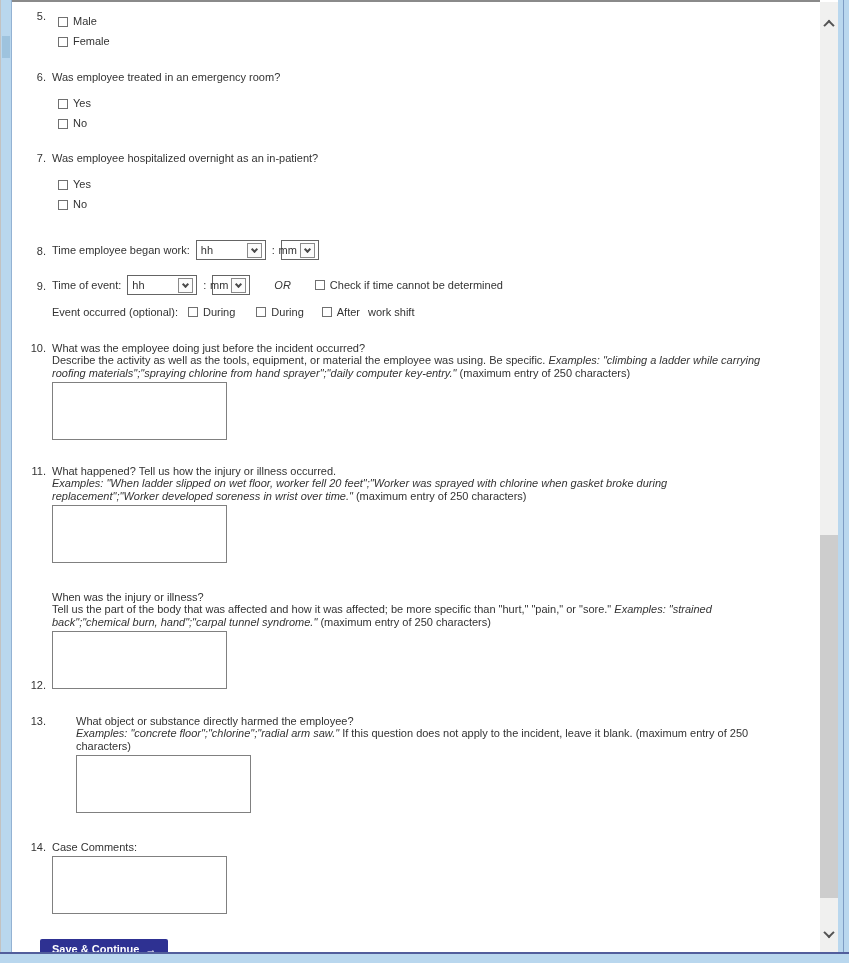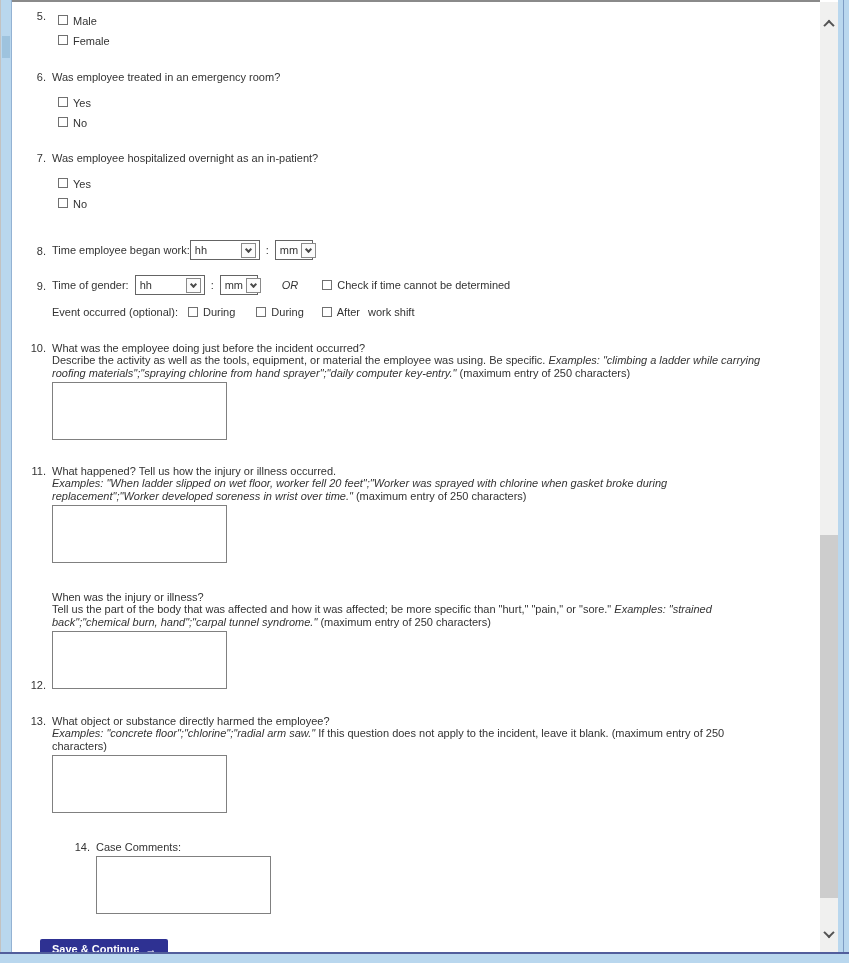--- a/index.html
+++ b/index.html
@@ -29,45 +29,45 @@
 
   
   .content { position:absolute; left:12px; top:2px; width:806px; padding-top:8px; }
   .q { display:flex; }
   .qnum { width:40px; text-align:right; padding-right:6px; flex-shrink:0; line-height:12px; }
   .qbody { flex:1; min-width:0; }
   .qtitle { line-height:12px; }
   .qdesc { line-height:12.5px; max-width:720px; }
   .qdesc i { font-style:italic; }
 
-  .opt-row { margin:14px 0 0 6px; line-height:12px; display:flex; align-items:flex-start; }
+  .opt-row { margin:14px 0 0 6px; line-height:12px; display:flex; align-items:flex-end; }
   .opt-row.first { margin-top:5px; }
   .cb { display:inline-block; width:10px; height:10px; border:1px solid #707070;
         background:#fff; margin-right:5px; flex-shrink:0; vertical-align:-1px; }
   span.cb-inline { display:inline-block; width:10px; height:10px; border:1px solid #707070;
         background:#fff; margin-right:5px; vertical-align:-1px; }
 
   .inline-row { display:flex; align-items:center; line-height:12px; }
   .sel { display:inline-flex; align-items:center; justify-content:space-between;
          border:1px solid #646464; background:#fff; height:20px; padding:0 3px 0 4px; }
-  .sel-hh { width:70px; } .sel-mm { width:38px; }
+  .sel-hh { width:70px; } .sel-mm { width:38px;justify-content:flex-end; }
   .sel-arrow { width:15px; height:15px; border:1px solid #8a8a8a; background:#fbfbfb;
                display:flex; align-items:center; justify-content:center; margin-left:3px; flex-shrink:0; }
   .chev-down { width:5px; height:5px; border-left:2px solid #4a4a4a; border-bottom:2px solid #4a4a4a;
                transform:rotate(-45deg); margin-top:-2px; }
   .colon { margin:0 6px; }
   .or-label { font-style:italic; margin:0 24px 0 24px; }
 
   textarea.answer { width:175px; height:58px; border:1px solid #808080; background:#fff;
                     resize:none; margin-top:3px; font-family:"Liberation Sans",sans-serif; font-size:11px; }
 
   .m-q6  { margin-top:24px; } .m-q7  { margin-top:23px; } .m-q8  { margin-top:30px; }
   .m-q9  { margin-top:15px; } .m-q9b { margin-top:11px; }
   .m-q10 { margin-top:24px; } .m-q11 { margin-top:23px; } .m-q12 { margin-top:26px;align-items:flex-end; }
-  .m-q13 { margin-top:24px; } .m-q14 { margin-top:26px;margin-left:44px; } .m-save { margin-top:23px; }
+  .m-q13 { margin-top:24px;gap:24px; } .m-q14 { margin-top:26px; } .m-save { margin-top:23px; }
 
   .save-btn { margin-left:28px; background:#2e3192; color:#fff; border:none; border-radius:2px;
               font-family:"Liberation Sans",sans-serif; font-size:11px; font-weight:bold;
               padding:4px 12px 5px 12px; display:inline-flex; align-items:center; gap:6px; cursor:pointer; }
   .save-arrow { font-weight:bold; }
 </style>
 </head>
 <body>
 
 <div class="page">
@@ -117,21 +117,21 @@
           <span class="cb"></span>
           <span>No</span>
         </div>
       </div>
     </div>
 
     <div class="q m-q8">
       <div class="qnum" style="padding-top:5px;">8.</div>
       <div class="qbody">
         <div class="inline-row">
-          <span style="">Time employee began work:</span>
+          <span style="margin-right:6px;">Time employee began work:</span>
           <span class="sel sel-hh">
             <span>hh</span>
             <span class="sel-arrow">
                 <span class="chev-down"></span>
               </span>
           </span>
           <span class="colon">:</span>
           <span class="sel sel-mm">
             <span>mm</span>
             <span class="sel-arrow">
@@ -139,21 +139,21 @@
               </span>
           </span>
         </div>
       </div>
     </div>
 
     <div class="q m-q9">
       <div class="qnum" style="padding-top:5px;">9.</div>
       <div class="qbody">
         <div class="inline-row">
-          <span style="margin-right:6px;">Time of gender:</span>
+          <span style="margin-right:6px;">Time of event:</span>
           <span class="sel sel-hh">
             <span>hh</span>
             <span class="sel-arrow">
                 <span class="chev-down"></span>
               </span>
           </span>
           <span class="colon">:</span>
           <span class="sel sel-mm">
             <span>mm</span>
             <span class="sel-arrow">

